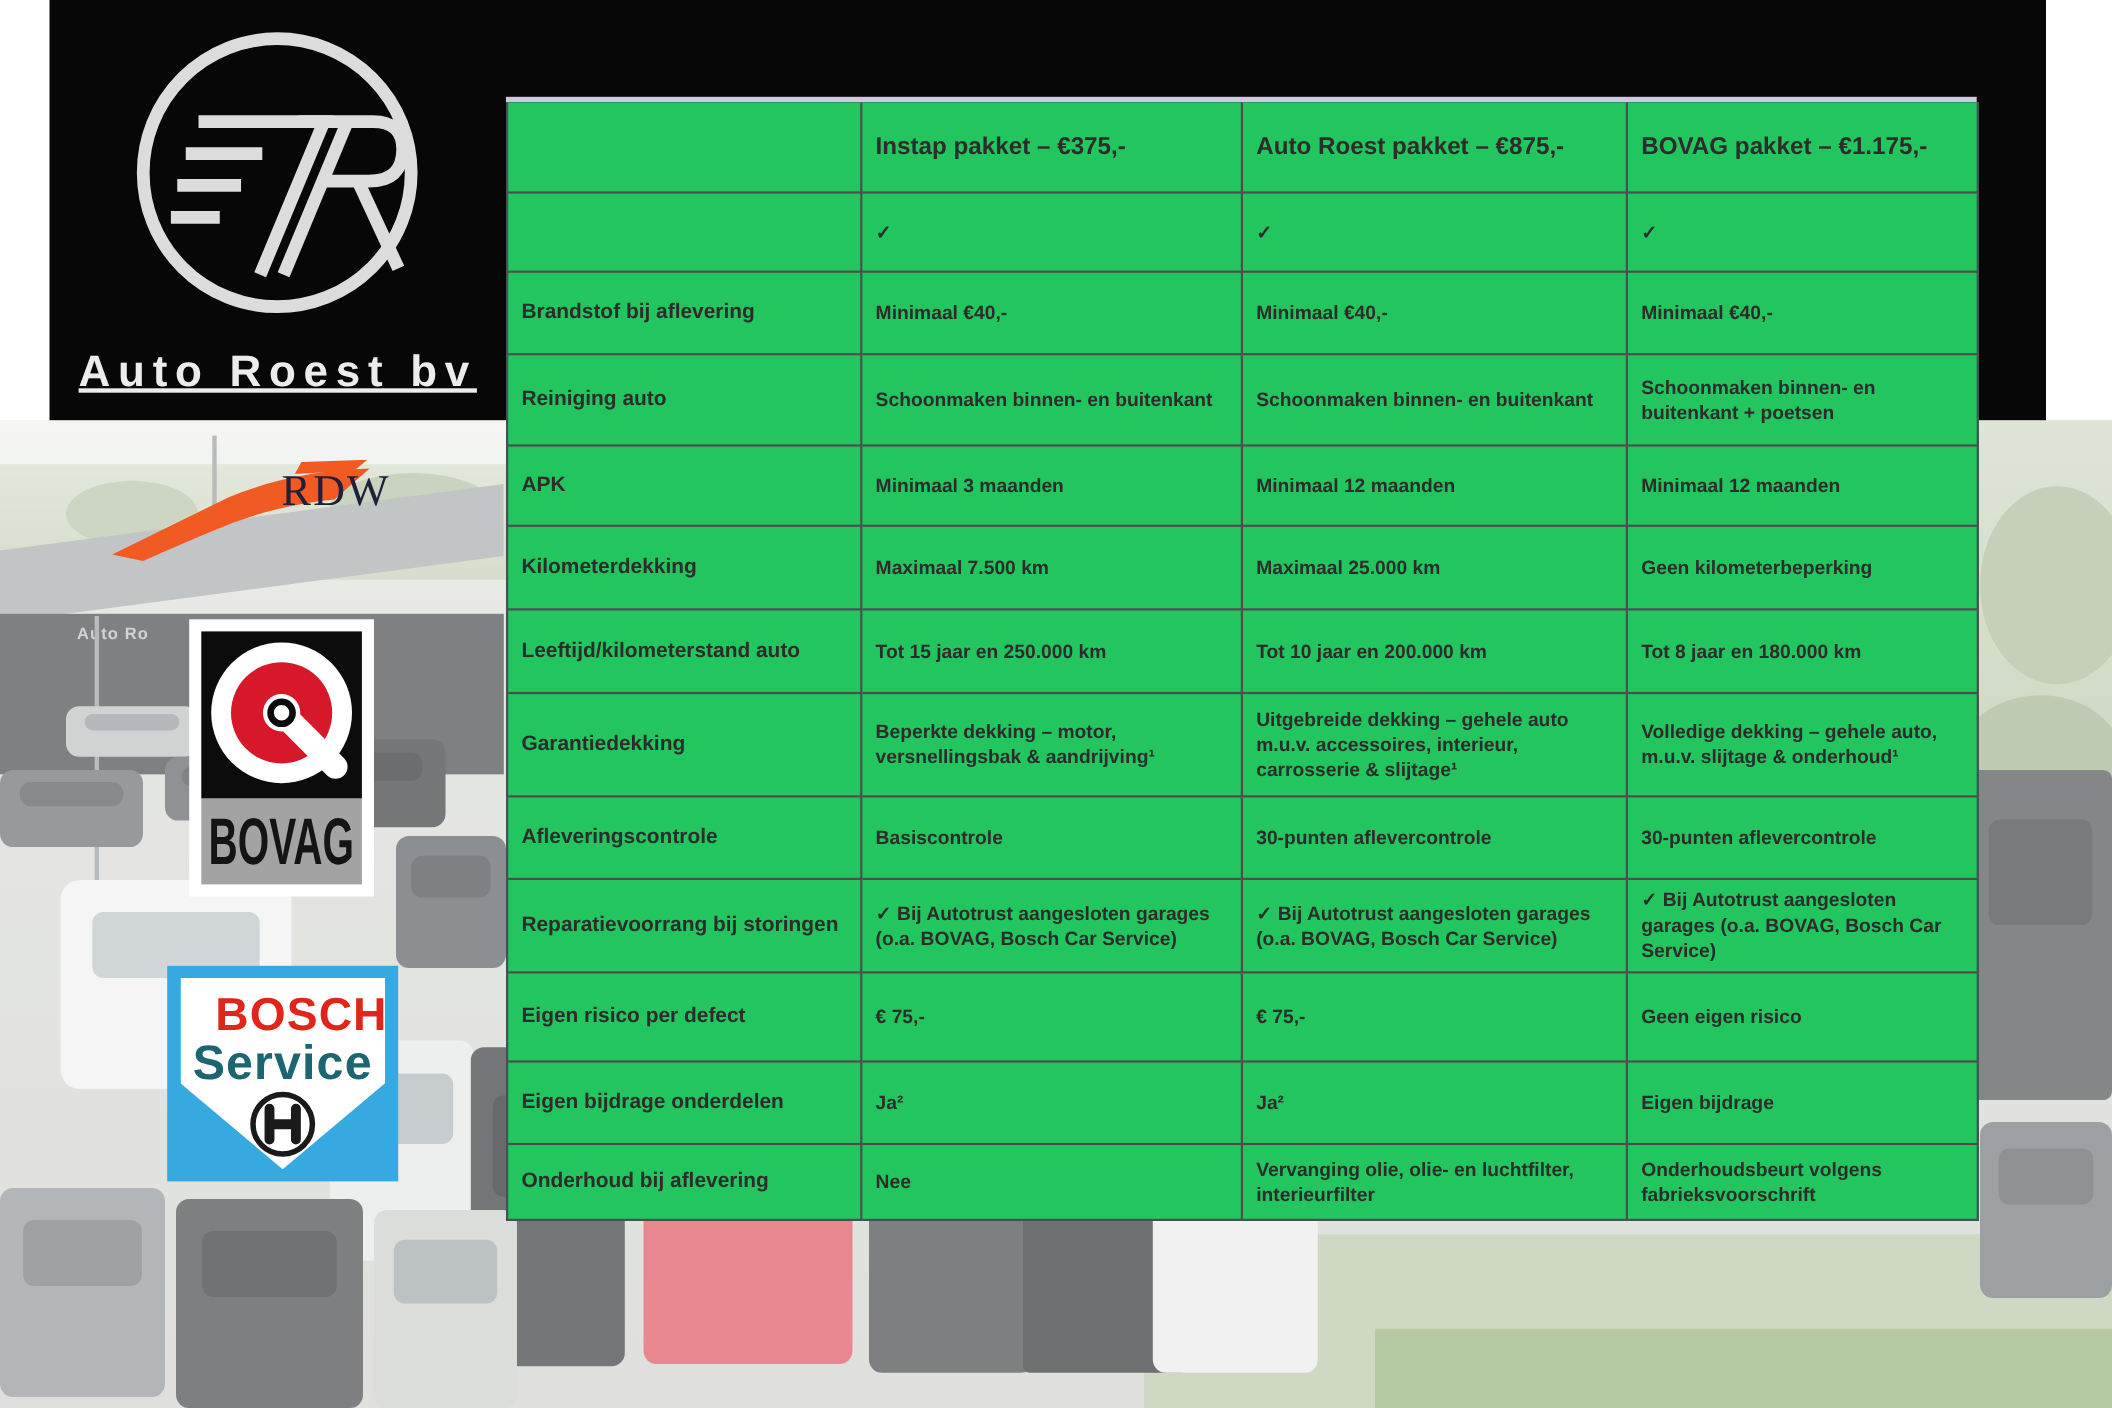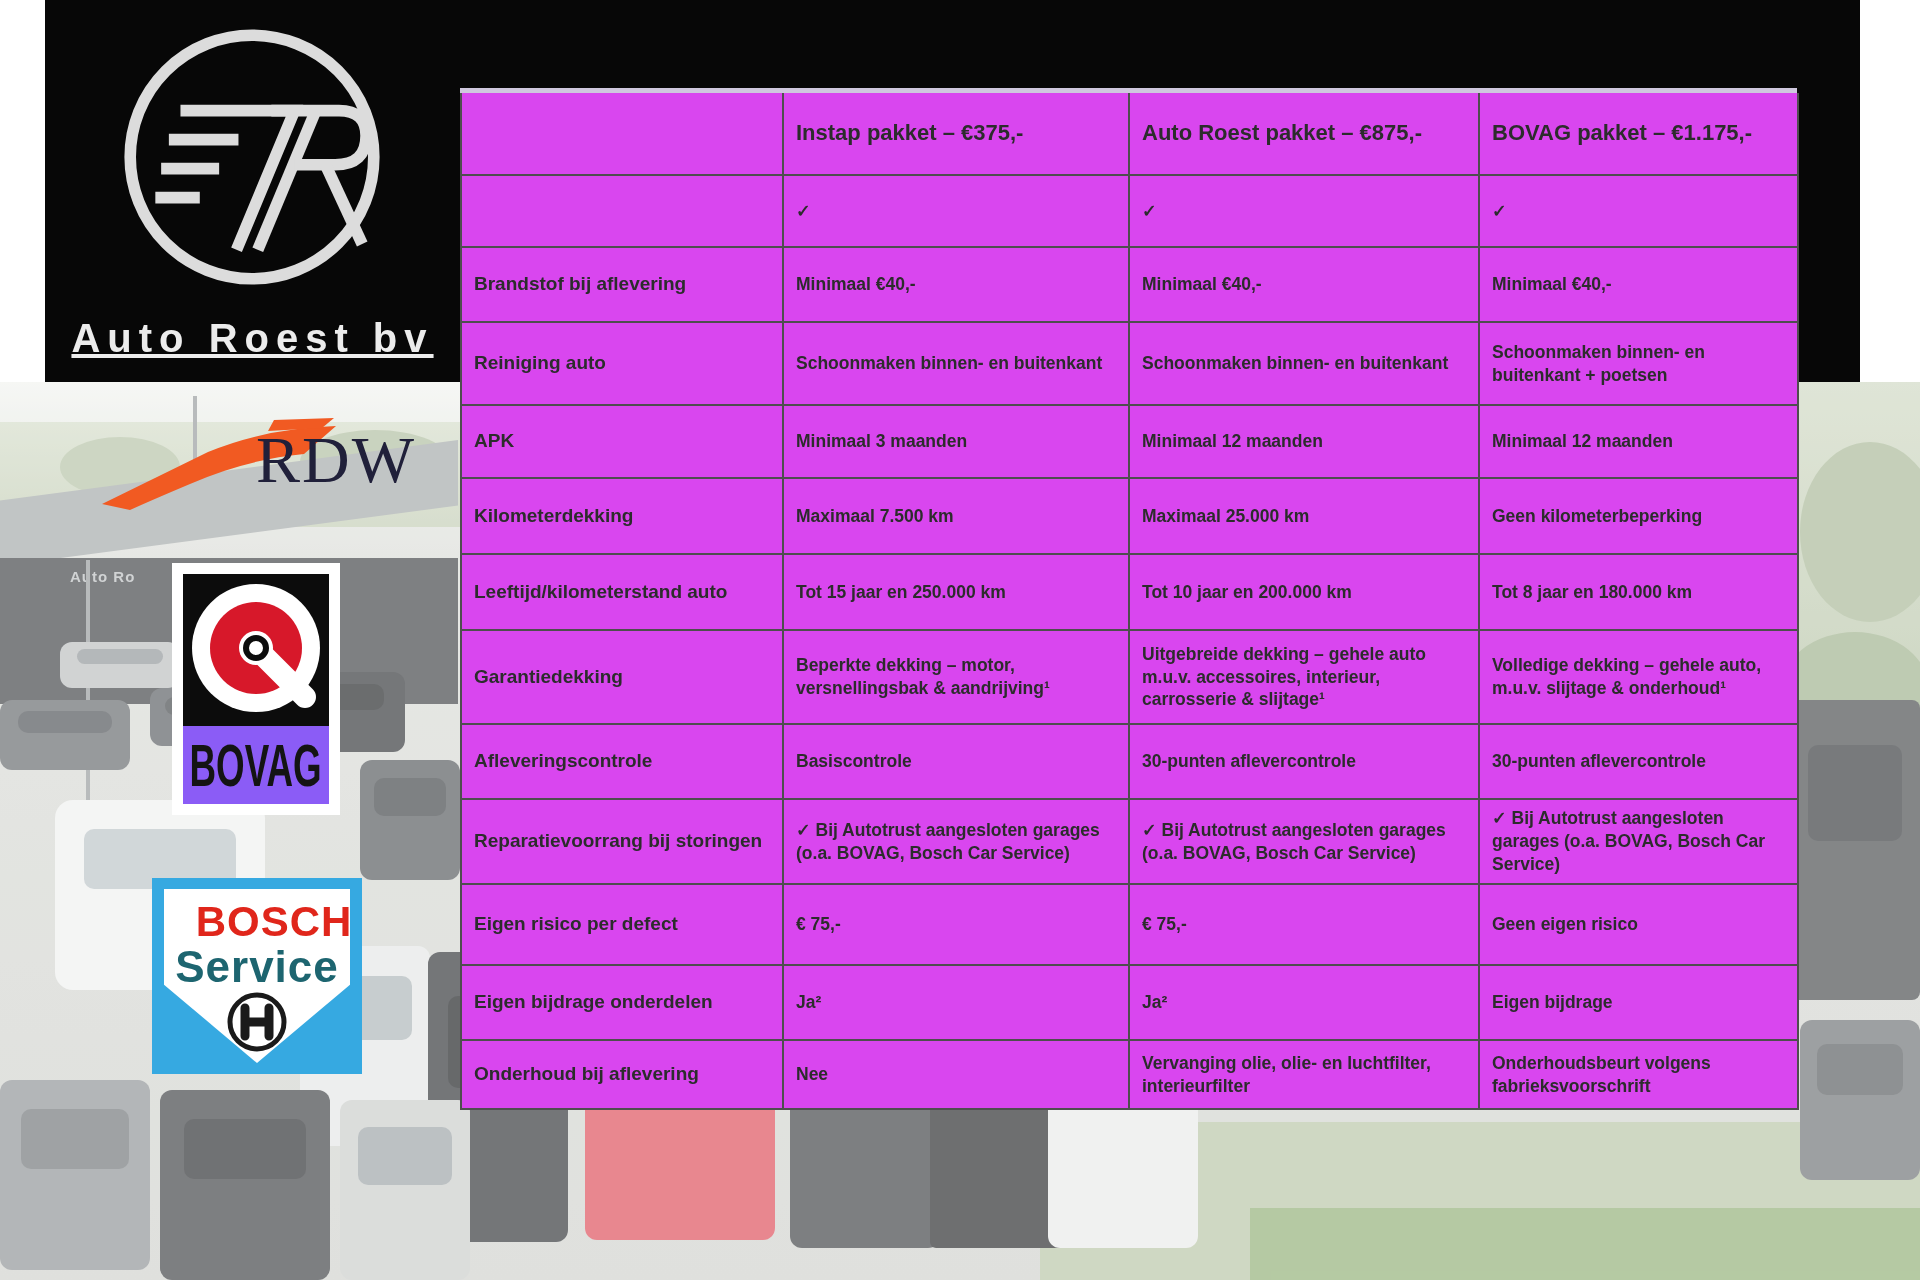--- a/index.html
+++ b/index.html
@@ -39,28 +39,28 @@
   .car{border-radius:12px;}
   .car::after{content:"";position:absolute;left:14%;right:14%;top:15%;height:32%;
               border-radius:10px;background:var(--glass,#7c8184);}
   .wash{left:0;top:0;width:1920px;height:898px;background:rgba(255,255,255,.34);}
 
   
   .rdw{position:absolute;left:98px;top:412px;width:330px;height:110px;}
   .rdw svg{position:absolute;left:0;top:6px;}
   .rdw-text{
     position:absolute;left:158px;top:10px;
-    font-family:"Liberation Serif", serif;font-size:66px;color:#20203a;letter-spacing:2px;
+    font-family:"Liberation Serif", serif;font-size:40px;color:#20203a;letter-spacing:2px;
   }
 
   
   .bovag{position:absolute;left:172px;top:563px;width:168px;height:252px;background:#ffffff;}
   .bovag-top{position:absolute;left:11px;top:11px;width:146px;height:152px;background:#0c0c0c;}
   .bovag-band{
-    position:absolute;left:11px;top:163px;width:146px;height:78px;background:#8b5cf6;
+    position:absolute;left:11px;top:163px;width:146px;height:78px;background:#a3a3a3;
     display:flex;align-items:center;justify-content:center;
   }
   .bovag-band span{
     font-size:46px;font-weight:bold;color:#141414;letter-spacing:0;
     transform:scale(.8,1.3);white-space:nowrap;
   }
 
   
   .bosch{position:absolute;left:152px;top:878px;width:210px;height:196px;background:#36a9e1;}
   .bosch-shield{
@@ -68,21 +68,21 @@
     clip-path:polygon(0 0,100% 0,100% 55%,50% 100%,0 55%);
   }
   .bosch-word{position:absolute;left:0;width:210px;text-align:center;font-weight:bold;}
   .bosch-red{top:20px;font-size:42px;color:#e0261b;letter-spacing:1px;padding-left:17px;}
   .bosch-teal{top:64px;font-size:44px;color:#1d6570;letter-spacing:1px;}
   .bosch svg{position:absolute;left:73px;top:112px;}
 
   
   .pakket{position:absolute;left:460px;top:88px;width:1337px;border-top:5px solid #cfc8de;}
   .pakket table{
-    border-collapse:collapse;table-layout:fixed;width:1337px;background:#d946ef;
+    border-collapse:collapse;table-layout:fixed;width:1337px;background:#22c55e;
   }
   .pakket td{
     border:2px solid #4e4e4e;vertical-align:middle;color:#2c2c2c;font-weight:bold;
     padding:4px 12px;line-height:1.3;overflow:hidden;
   }
   .pakket tr:first-child td{border-top:0;}
   td.head{font-size:22px;}
   td.lbl{font-size:19px;}
   td.val{font-size:17.5px;}
 </style>

